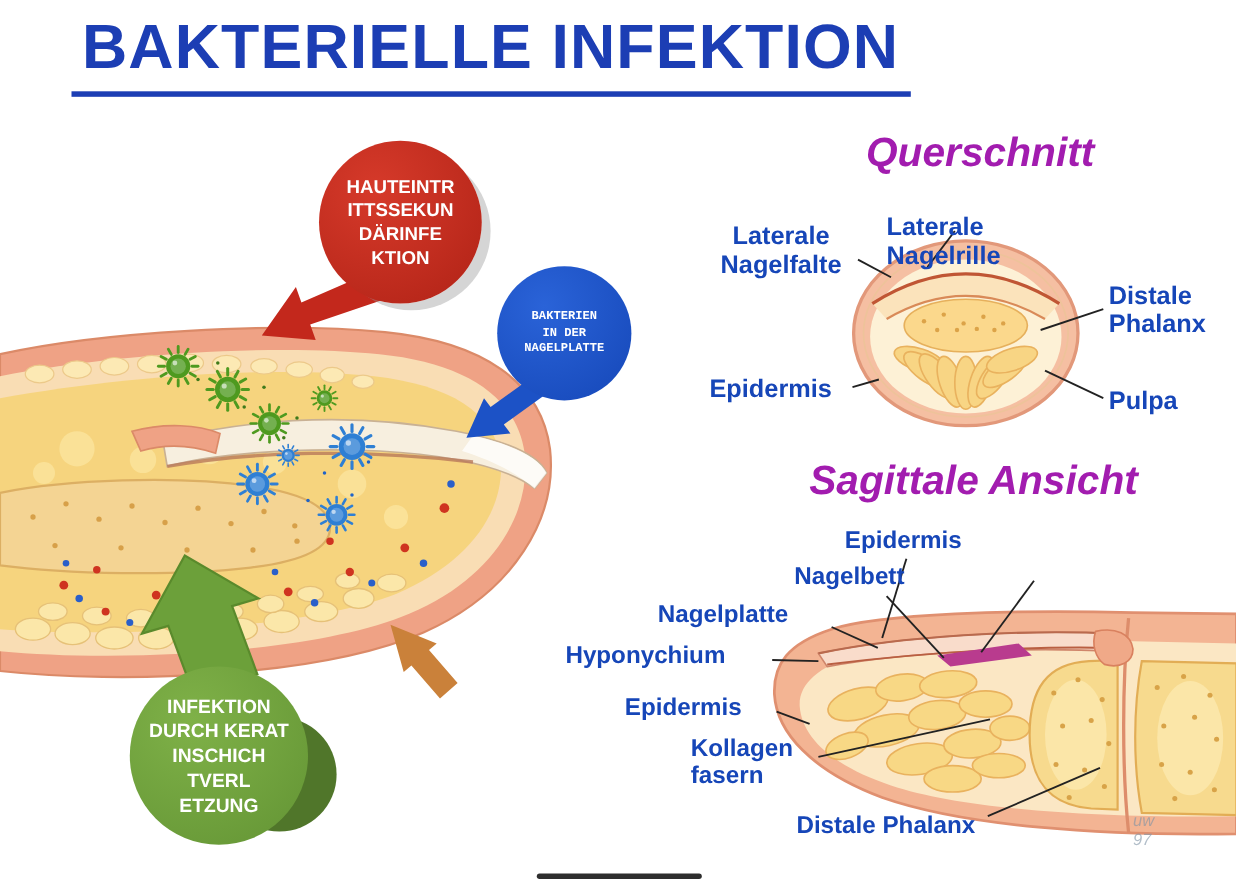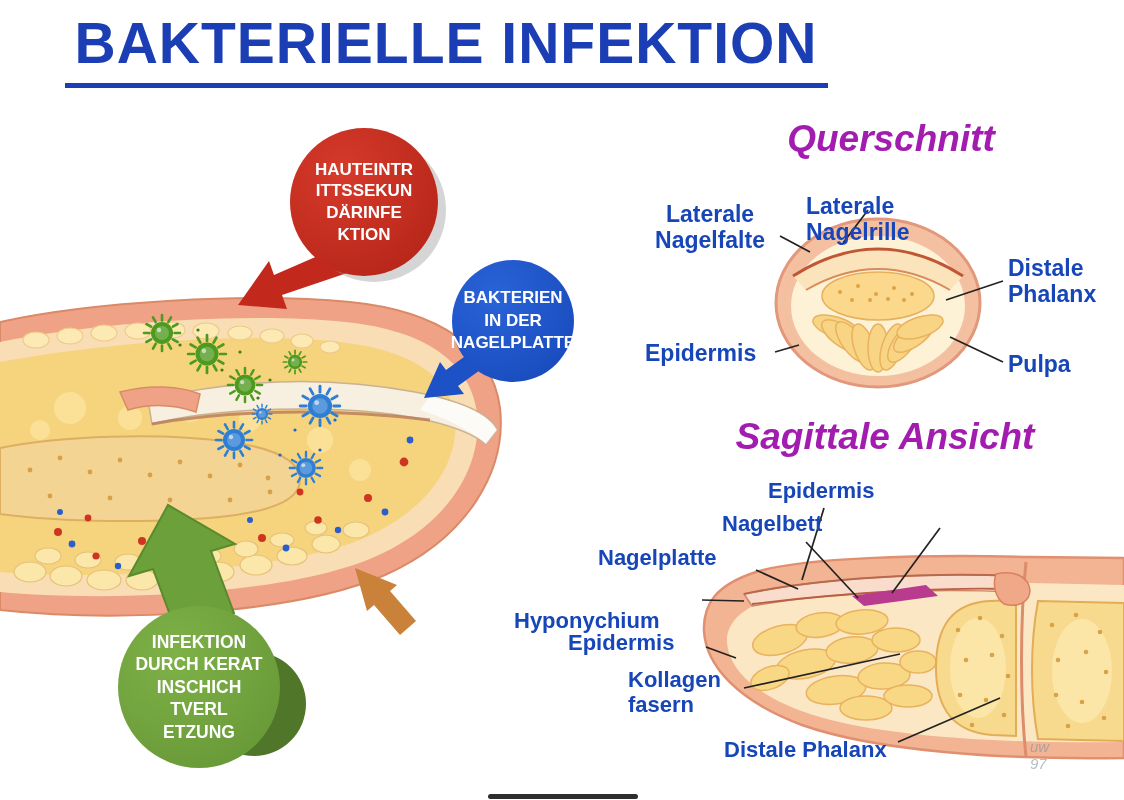--- a/index.html
+++ b/index.html
@@ -19,22 +19,22 @@
   .lbl { position:absolute; color:#1646b8; font-weight:bold; white-space:pre-line; z-index:2; line-height:1.12; }
   .lbl-q { font-size:23px; }
   .lbl-s { font-size:22px; }
   .ctr { text-align:center; }
 
   .bubble { position:absolute; border-radius:50%; display:flex; align-items:center; justify-content:center;
             text-align:center; color:#ffffff; font-weight:bold; white-space:pre-line; z-index:3; }
   .bubble-red    { left:290px; top:128px; width:148px; height:148px; font-size:17px;   line-height:1.28;
                    background:radial-gradient(circle at 35% 30%, #d63a2a, #b02216);
                    box-shadow:10px 8px 0 -2px rgba(150,150,150,0.40); }
-  .bubble-blue   { left:452px; top:260px; width:122px; height:122px; font-size:17px; line-height:1.33;
-                   background:radial-gradient(circle at 35% 30%, #2a63d8, #15playback47b8); }
+  .bubble-blue   { left:452px; top:242px; width:122px; height:122px; font-size:11px; line-height:1.33;
+                   background:radial-gradient(circle at 35% 30%, #2a63d8, #15playback47b8);font-family:Liberation Mono, monospace; }
   .bubble-blue   { background:radial-gradient(circle at 35% 30%, #2a63d8, #1547b8); }
   .bubble-green  { left:118px; top:606px; width:162px; height:162px; font-size:17.5px; line-height:1.28;
                    background:radial-gradient(circle at 35% 30%, #7fb148, #639434); }
   .bubble-orange { left:377px; top:611px; width:112px; height:112px; font-size:12.5px; line-height:1.33;
                    background:radial-gradient(circle at 35% 30%, #d4904a, #bd7730); }
 
   .watermark { position:absolute; left:1030px; top:738px; font-size:15px; font-style:italic;
                color:#7f93a6; opacity:.6; z-index:2; }
 </style>
 </head>
@@ -360,20 +360,20 @@
   <div class="lbl lbl-q ctr" style="left:640px; top:202px; width:140px;">Laterale
 Nagelfalte</div>
   <div class="lbl lbl-q" style="left:1008px; top:256px;">Distale
 Phalanx</div>
   <div class="lbl lbl-q" style="left:645px; top:341px;">Epidermis</div>
   <div class="lbl lbl-q" style="left:1008px; top:352px;">Pulpa</div>
 
   <div class="lbl lbl-s" style="left:768px; top:479px;">Epidermis</div>
   <div class="lbl lbl-s" style="left:722px; top:512px;">Nagelbett</div>
   <div class="lbl lbl-s" style="left:598px; top:546px;">Nagelplatte</div>
-  <div class="lbl lbl-s" style="left:514px; top:584px;margin-top:25px;">Hyponychium</div>
+  <div class="lbl lbl-s" style="left:514px; top:584px;">Hyponychium</div>
   <div class="lbl lbl-s" style="left:568px; top:631px;">Epidermis</div>
   <div class="lbl lbl-s" style="left:628px; top:668px;">Kollagen
 fasern</div>
   <div class="lbl lbl-s" style="left:724px; top:738px;">Distale Phalanx</div>
 
   <span class="watermark">uw 97</span>
 </div>
 
 </body></html>

